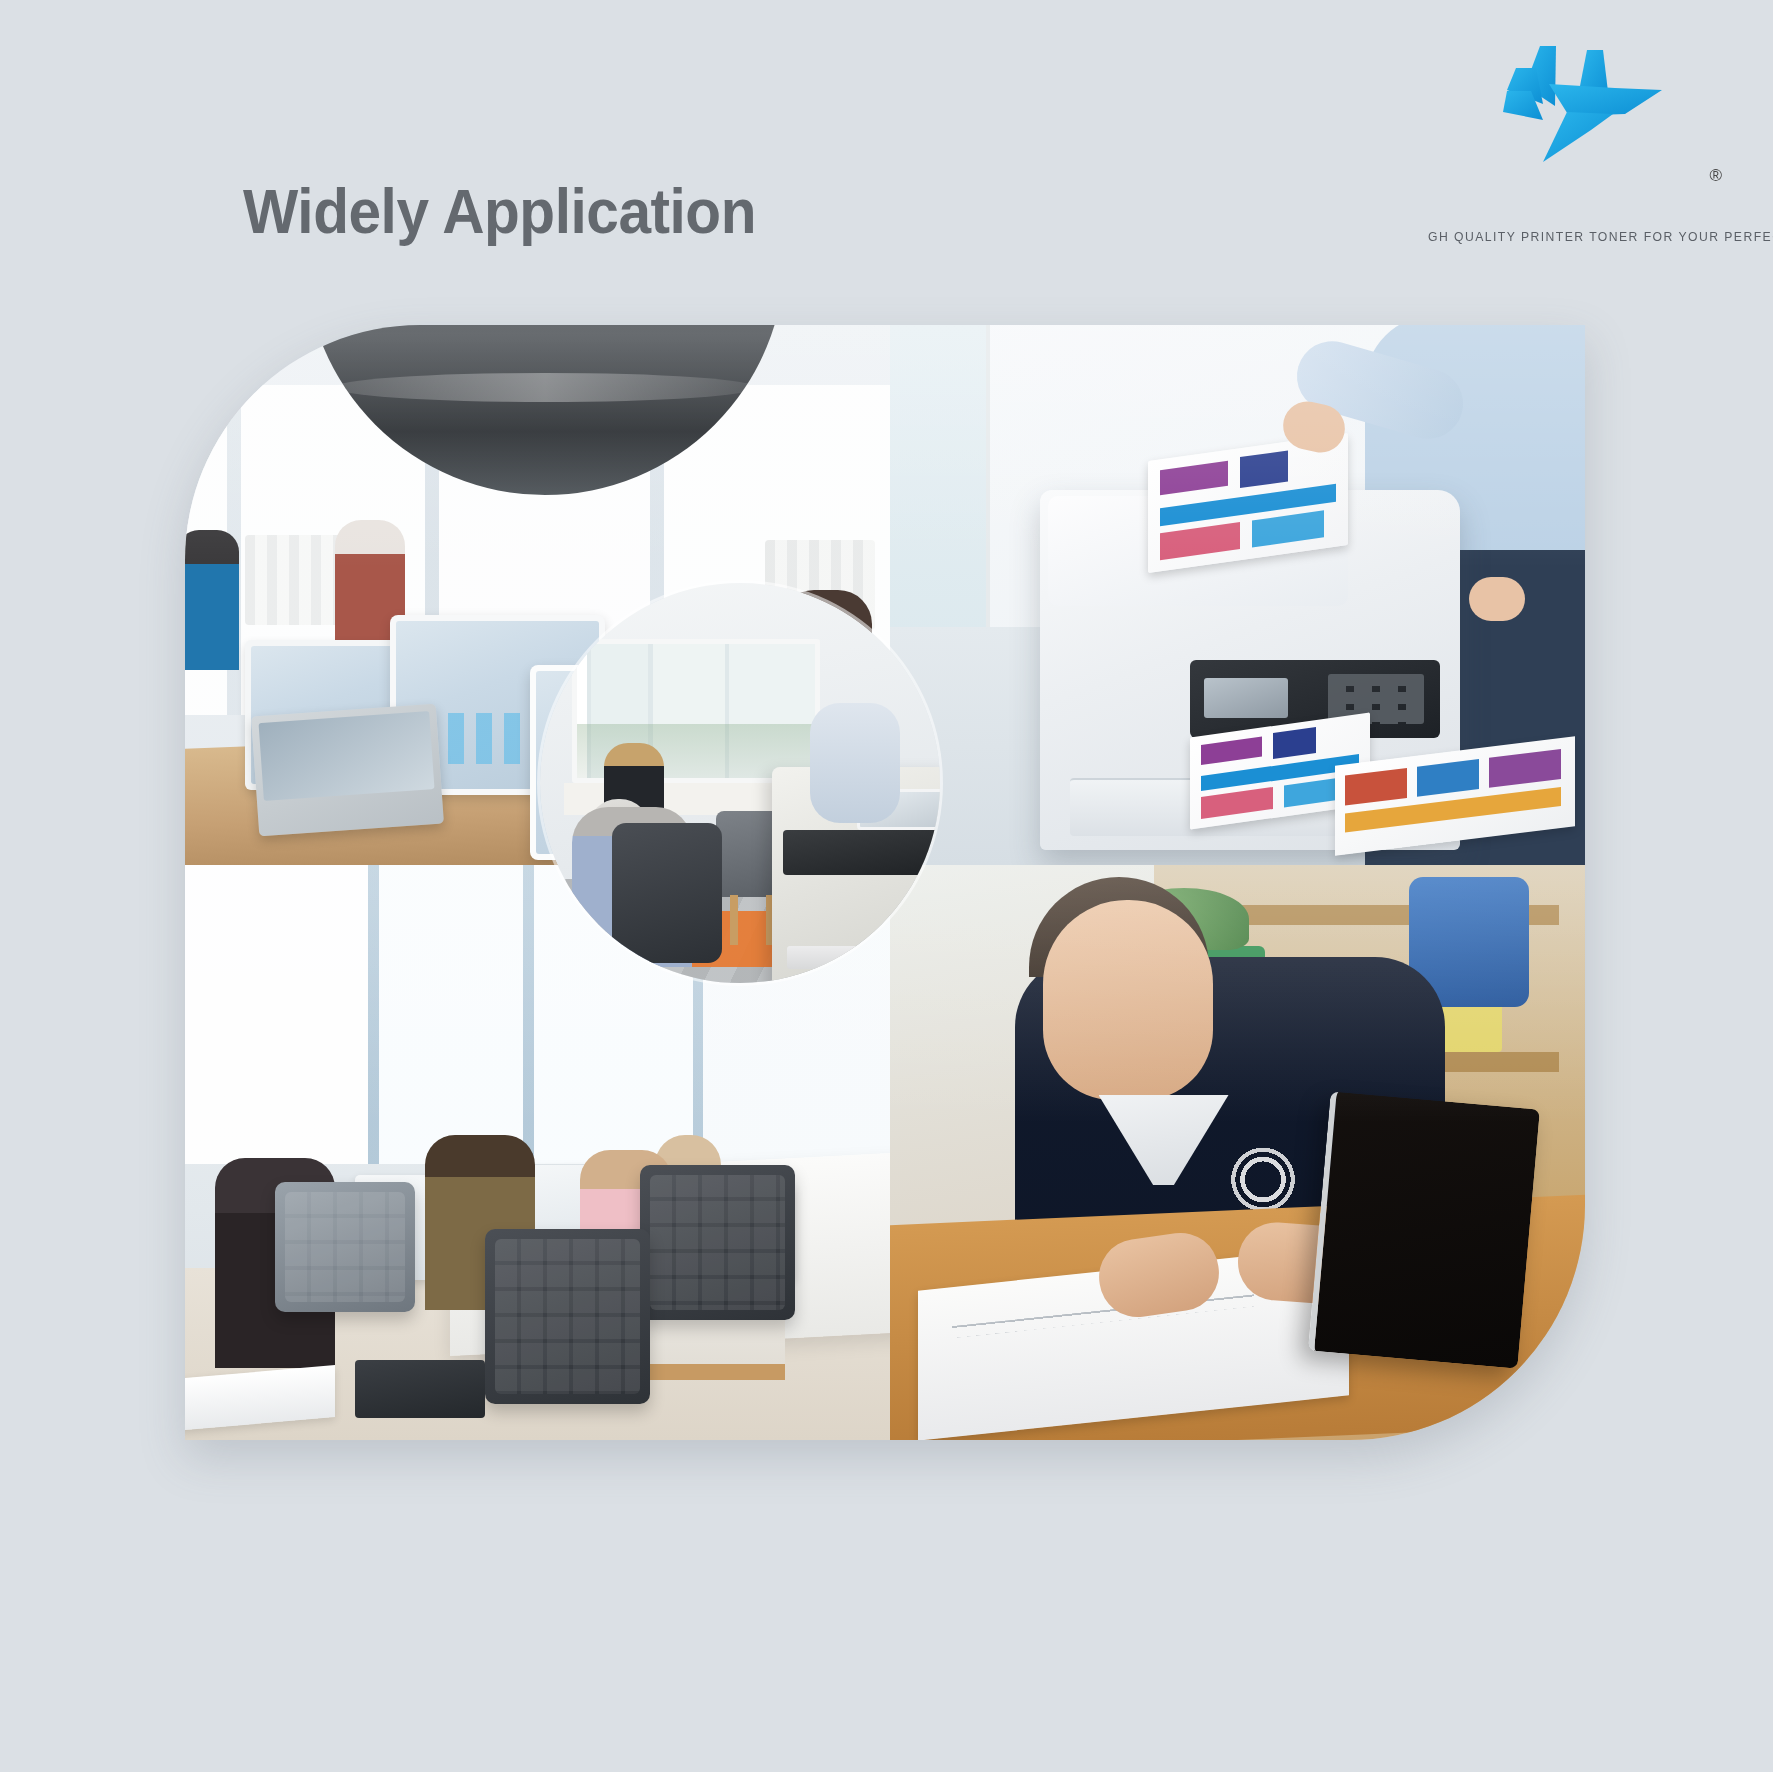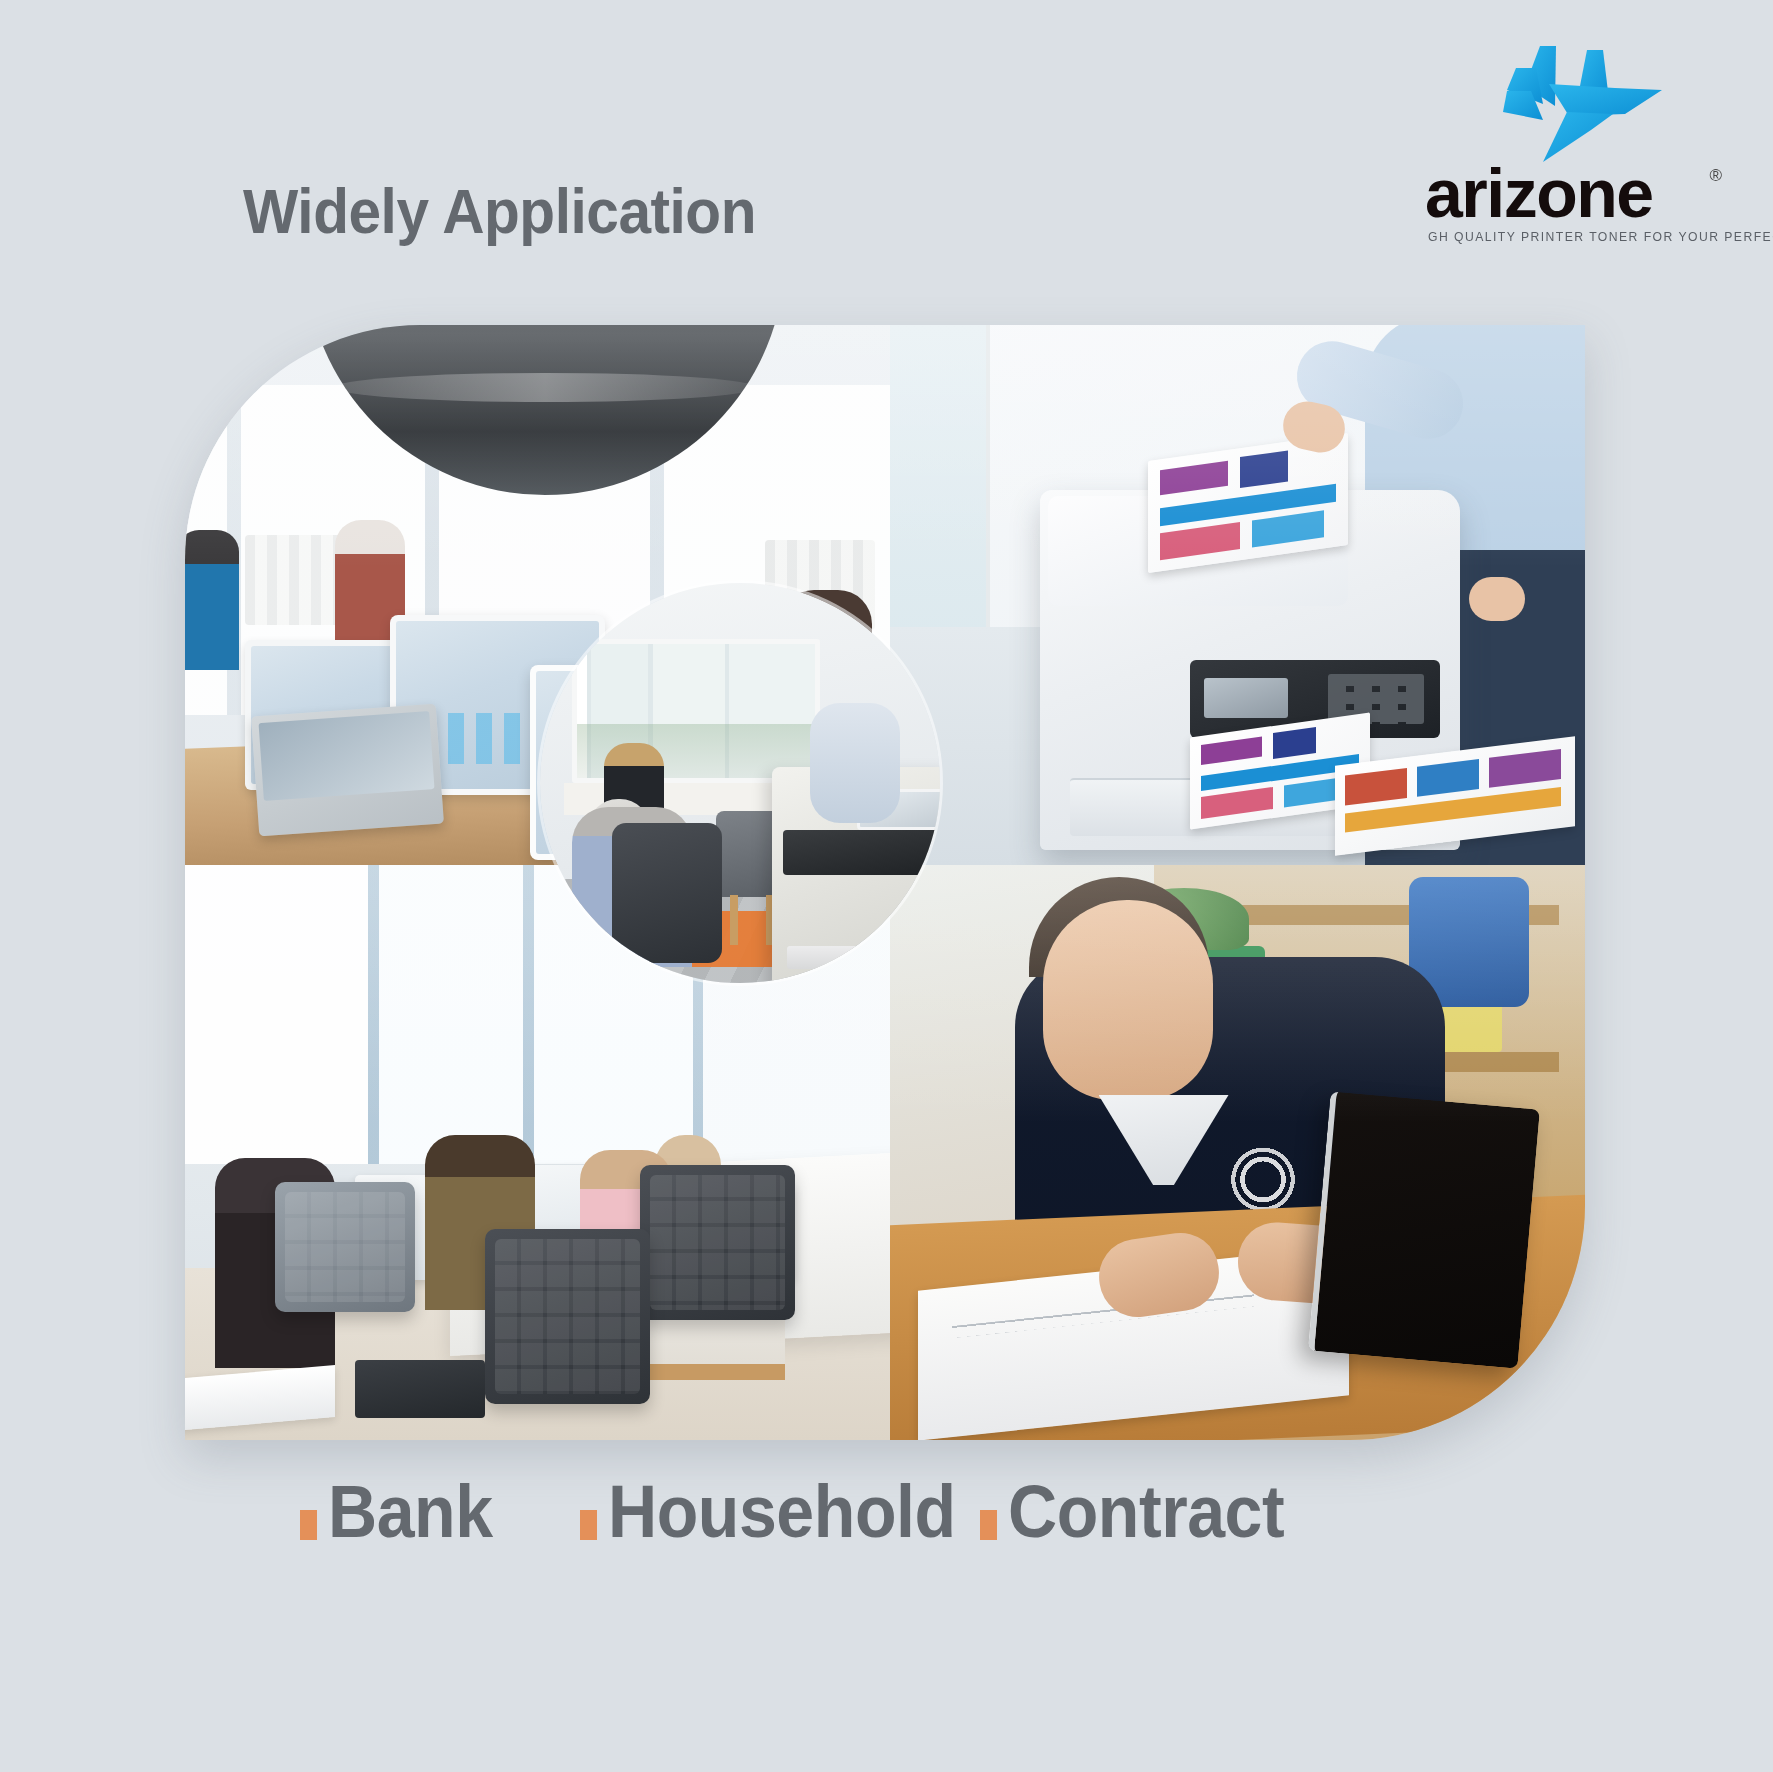--- a/index.html
+++ b/index.html
@@ -345,21 +345,20 @@
             <stop offset="1" stop-color="#0d8fd4"></stop>
         </linearGradient>
       </defs>
       <path d="M57 2 L73 2 L72 62 L42 42 Z" fill="url(#bg1)"></path>
       <path d="M104 6 L120 6 L126 56 L96 47 Z" fill="url(#bg1)"></path>
       <path d="M33 24 L53 24 L60 60 L24 46 Z" fill="url(#bg1)"></path>
       <path d="M24 47 L48 47 L60 76 L20 68 Z" fill="url(#bg1)"></path>
       <path d="M66 40 L132 44 L179 46 L142 70 L86 72 Z" fill="url(#bg1)"></path>
       <path d="M84 68 L130 70 L108 86 L60 118 Z" fill="url(#bg1)"></path>
     </svg>
-    <div class="logo-word">arizone</div>
     <div class="logo-reg">®</div>
     <div class="logo-tag">GH QUALITY PRINTER TONER FOR YOUR PERFECT BRAND</div>
   </div>
 
   <div class="title">Widely Application</div>
 
   <div class="collage">
 
     <div class="quad q-tl">
       <div class="tl-win"></div>
@@ -478,31 +477,17 @@
         <div class="co-copier-dark"></div>
         <div class="co-copier-tray"></div>
       </div>
       <div class="co-arm"></div>
     </div>
 
   </div>
 
   <div class="labels">
 
-    <div class="label-row r1">
-      <div class="label-item col-1">
-        <span class="bullet"></span>
-        <span class="txt">Bank</span>
-      </div>
-      <div class="label-item col-2">
-        <span class="bullet"></span>
-        <span class="txt">Household</span>
-      </div>
-      <div class="label-item col-3">
-        <span class="bullet"></span>
-        <span class="txt">Contract</span>
-      </div>
-    </div>
 
 
   </div>
 
 </div>
 
 </body></html>

